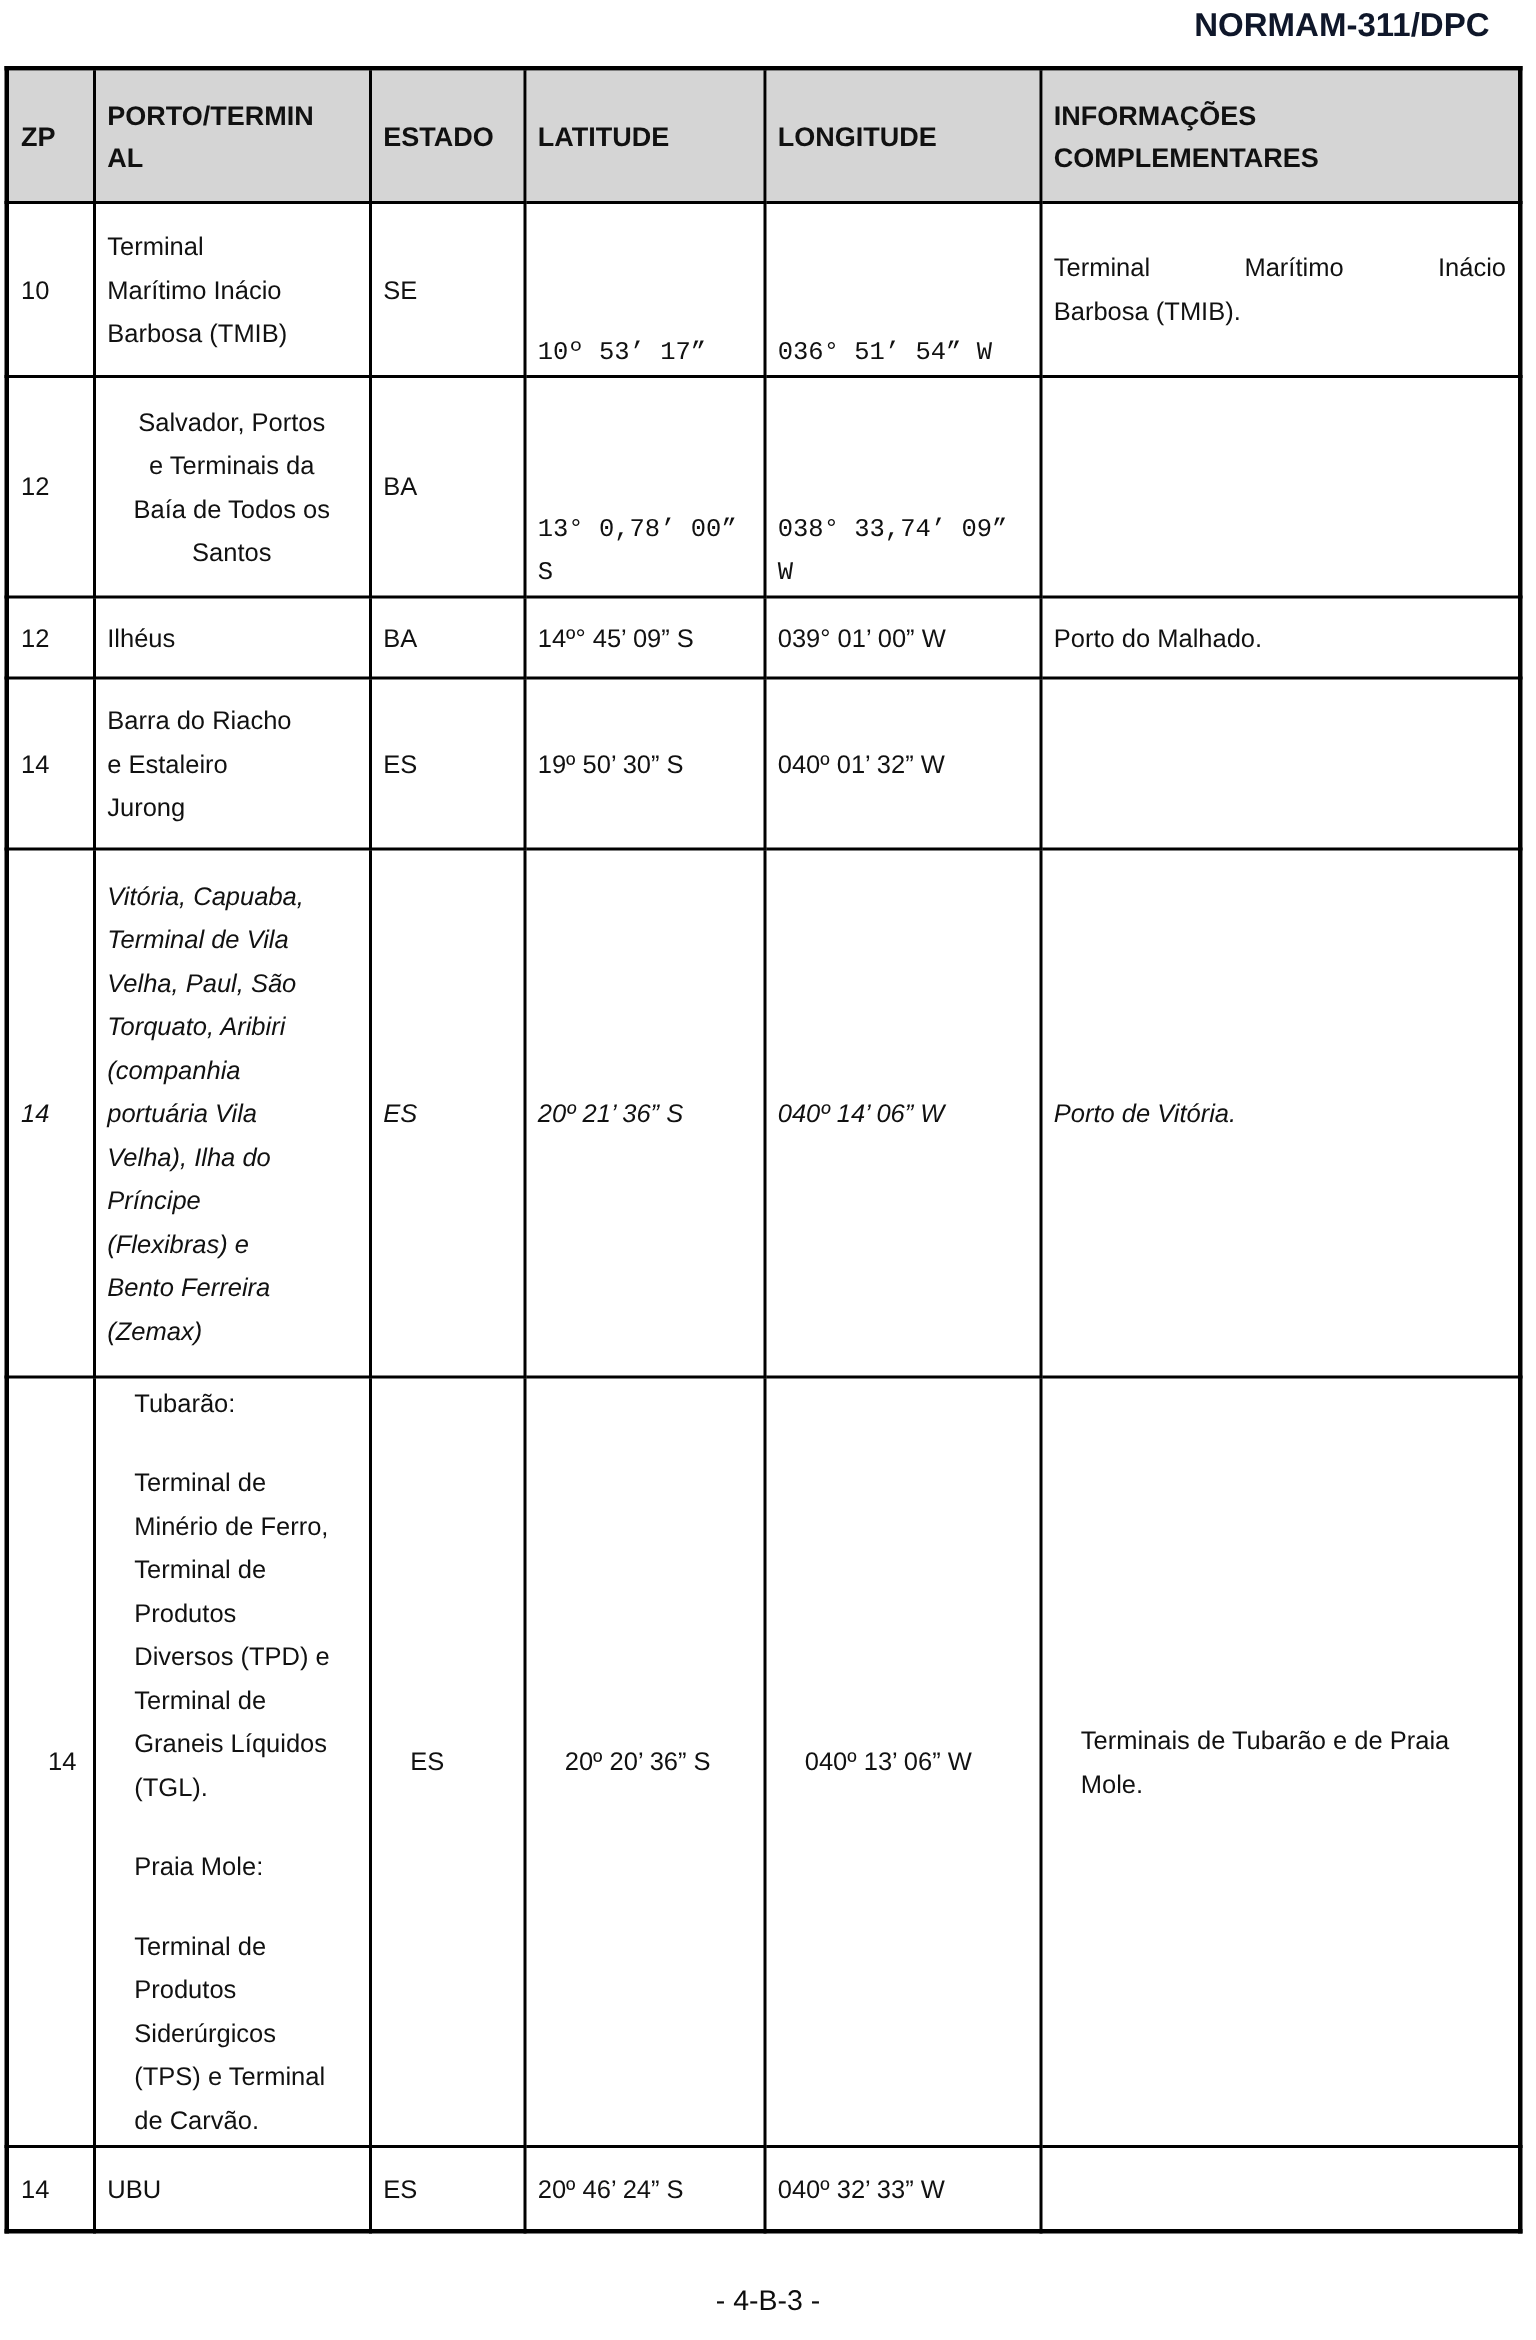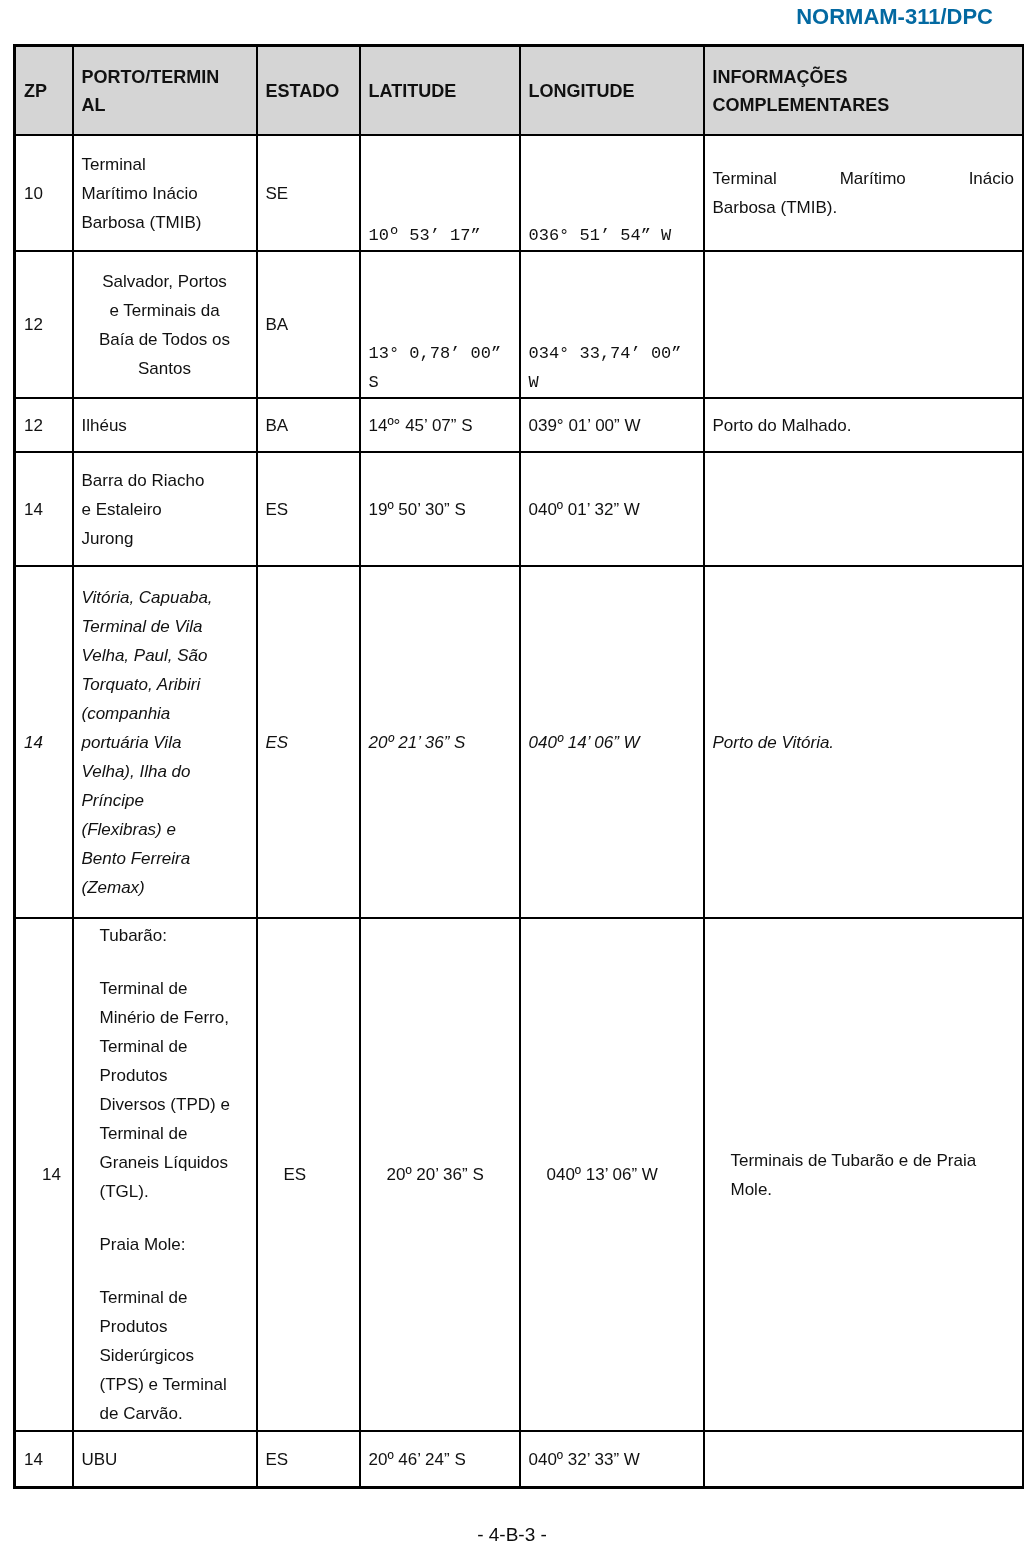--- a/index.html
+++ b/index.html
@@ -13,27 +13,27 @@
     position: relative;
     font-family: "Liberation Sans", sans-serif;
     color: #111111;
   }
   .doc-title {
     position: absolute;
     top: 4px;
     right: 31px;
     font-size: 22px;
     font-weight: bold;
-    color: #0369a1;
+    color: #0f172a;
     margin-left: 32px;
   }
   table.ports-table {
     position: absolute;
     top: 44px;
-    left: 13px;
+    left: 3px;
     width: 1009px;
     border-collapse: collapse;
     table-layout: fixed;
     border: 3px solid #000;
   }
   col.c-zp     { width: 58px; }
   col.c-porto  { width: 184px; }
   col.c-estado { width: 103px; }
   col.c-lat    { width: 160px; }
   col.c-lon    { width: 184px; }
@@ -153,32 +153,32 @@
         <td class="porto">
           <div class="par">
             <div class="line">Salvador, Portos</div>
             <div class="line">e Terminais da</div>
             <div class="line">Baía de Todos os</div>
             <div class="line">Santos</div>
           </div>
         </td>
         <td class="estado">BA</td>
         <td class="lat">13° 0,78’ 00” S</td>
-        <td class="lon">034° 33,74’ 00” W</td>
+        <td class="lon">038° 33,74’ 09” W</td>
         <td class="info"></td>
       </tr>
       <tr class="r2">
         <td class="zp">12</td>
         <td class="porto">
           <div class="par">
             <div class="line">Ilhéus</div>
           </div>
         </td>
         <td class="estado">BA</td>
-        <td class="lat">14º° 45’ 07” S</td>
+        <td class="lat">14º° 45’ 09” S</td>
         <td class="lon">039° 01’ 00” W</td>
         <td class="info">
           <div class="par">
             <div class="line">Porto do Malhado.</div>
           </div>
         </td>
       </tr>
       <tr class="r3">
         <td class="zp">14</td>
         <td class="porto">

